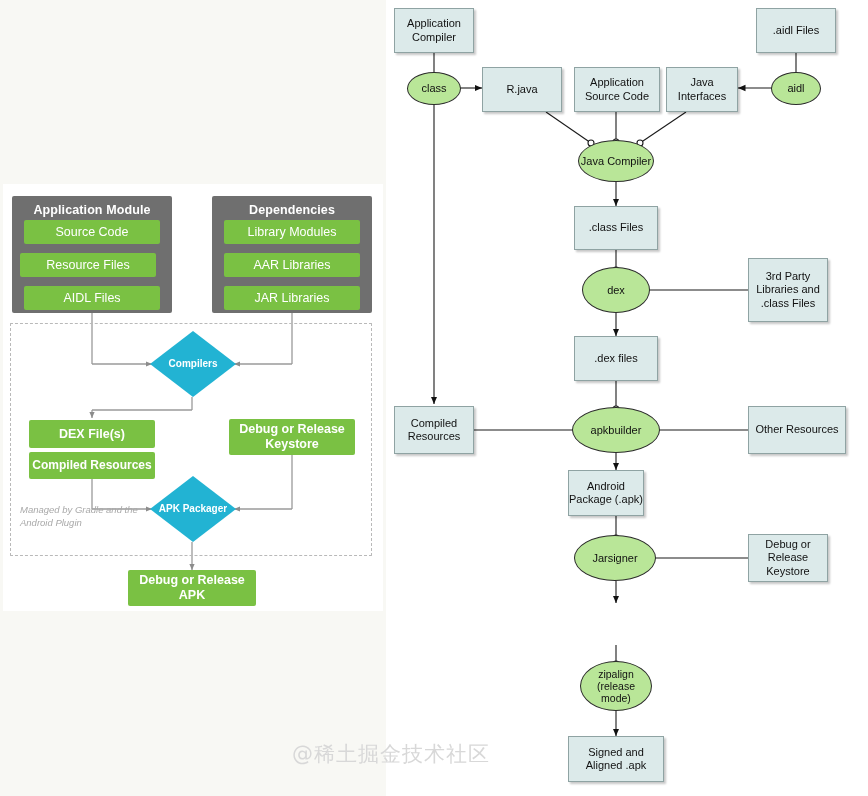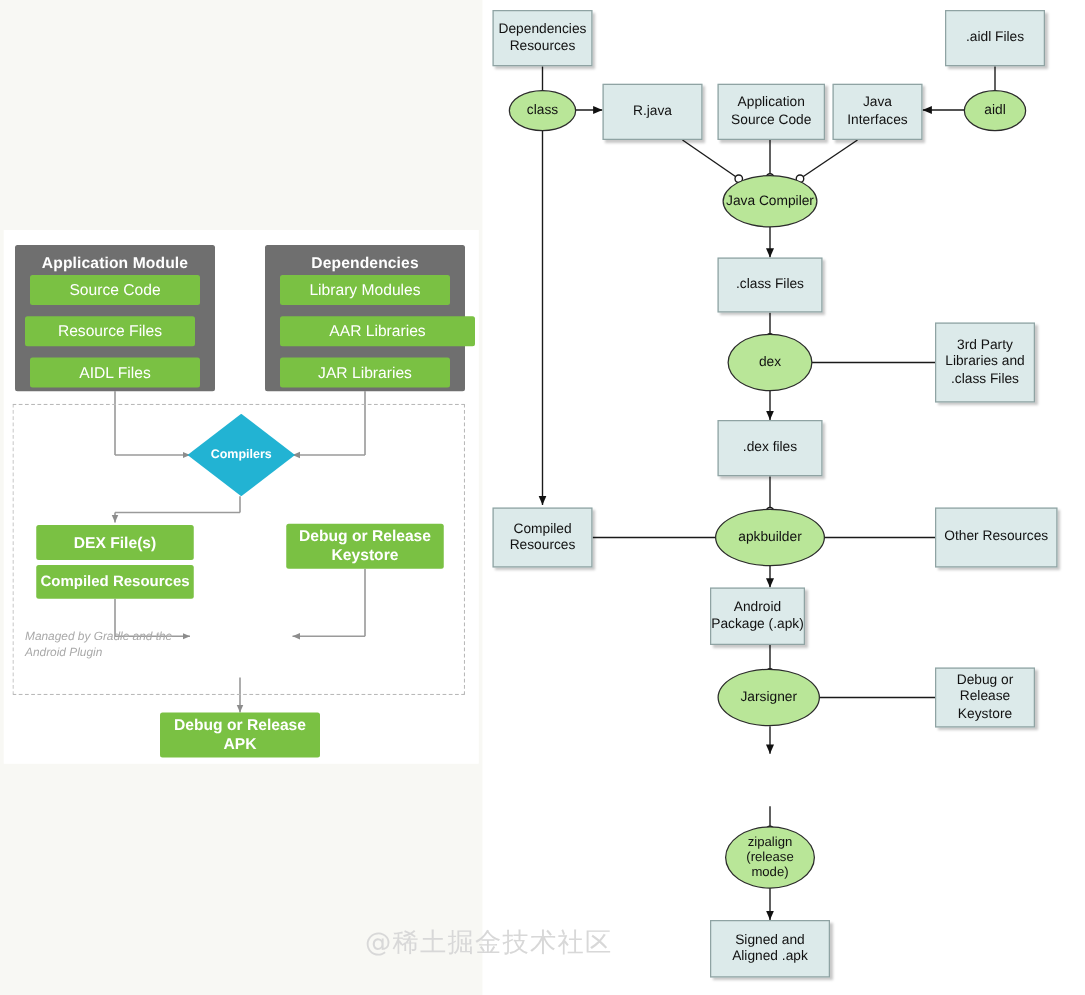--- a/index.html
+++ b/index.html
@@ -128,35 +128,39 @@
       <div class="grp-title">Application Module</div>
     </div>
     <div class="green-chip" style="left:24px;top:220px;width:136px;height:24px;">Source Code</div>
     <div class="green-chip" style="left:20px;top:253px;width:136px;height:24px;">Resource Files</div>
     <div class="green-chip" style="left:24px;top:286px;width:136px;height:24px;">AIDL Files</div>
 
     <div class="gray-group" style="left:212px;top:196px;width:160px;height:117px;">
       <div class="grp-title">Dependencies</div>
     </div>
     <div class="green-chip" style="left:224px;top:220px;width:136px;height:24px;">Library Modules</div>
-    <div class="green-chip" style="left:224px;top:253px;width:156px;height:24px;">AAR Libraries</div>
+    <div class="green-chip" style="left:224px;top:253px;width:136px;height:24px;">AAR Libraries</div>
     <div class="green-chip" style="left:224px;top:286px;width:136px;height:24px;">JAR Libraries</div>
 
     <div id="dashed-zone"></div>
 
     <div class="diamond-wrap" style="left:150px;top:331px;width:86px;height:66px;">
       <div class="dshape"></div>
       <div class="dlabel">Compilers</div>
     </div>
 
     <div class="green-plain" style="left:29px;top:420px;width:126px;height:28px;">DEX File(s)</div>
     <div class="green-plain" style="left:29px;top:452px;width:126px;height:27px;font-size:12px;">Compiled Resources</div>
 
     <div class="green-plain" style="left:229px;top:419px;width:126px;height:36px;">Debug or Release Keystore</div>
 
+    <div class="diamond-wrap" style="left:150px;top:476px;width:86px;height:66px;">
+      <div class="dshape"></div>
+      <div class="dlabel">APK Packager</div>
+    </div>
 
     <div id="managed-note">Managed by Gradle and the Android Plugin</div>
 
     <div class="green-plain" style="left:128px;top:570px;width:128px;height:36px;">Debug or Release APK</div>
   </div>
 
   <div id="right-panel">
 
     <svg id="right-svg" viewBox="0 0 482 796" xmlns="http://www.w3.org/2000/svg">
       <defs>
@@ -218,21 +222,21 @@
         <circle cx="248" cy="290" r="3"></circle>
         <circle cx="230" cy="409" r="3"></circle>
         <circle cx="210" cy="430" r="3"></circle>
         <circle cx="252" cy="430" r="3"></circle>
         <circle cx="230" cy="538" r="3"></circle>
         <circle cx="250" cy="558" r="3"></circle>
         <circle cx="230" cy="664" r="3"></circle>
       </g>
     </svg>
 
-    <div class="rbox" style="left:8px;top:8px;width:80px;height:45px;">Dependencies Resources</div>
+    <div class="rbox" style="left:8px;top:8px;width:80px;height:45px;">Application Compiler</div>
     <div class="rbox" style="left:370px;top:8px;width:80px;height:45px;">.aidl Files</div>
     <div class="rbox" style="left:96px;top:67px;width:80px;height:45px;">R.java</div>
     <div class="rbox" style="left:188px;top:67px;width:86px;height:45px;">Application Source Code</div>
     <div class="rbox" style="left:280px;top:67px;width:72px;height:45px;">Java Interfaces</div>
     <div class="rbox" style="left:188px;top:206px;width:84px;height:44px;">.class Files</div>
     <div class="rbox" style="left:362px;top:258px;width:80px;height:64px;">3rd Party Libraries and .class Files</div>
     <div class="rbox" style="left:188px;top:336px;width:84px;height:45px;">.dex files</div>
     <div class="rbox" style="left:8px;top:406px;width:80px;height:48px;">Compiled Resources</div>
     <div class="rbox" style="left:362px;top:406px;width:98px;height:48px;">Other Resources</div>
     <div class="rbox" style="left:182px;top:470px;width:76px;height:46px;">Android Package (.apk)</div>

